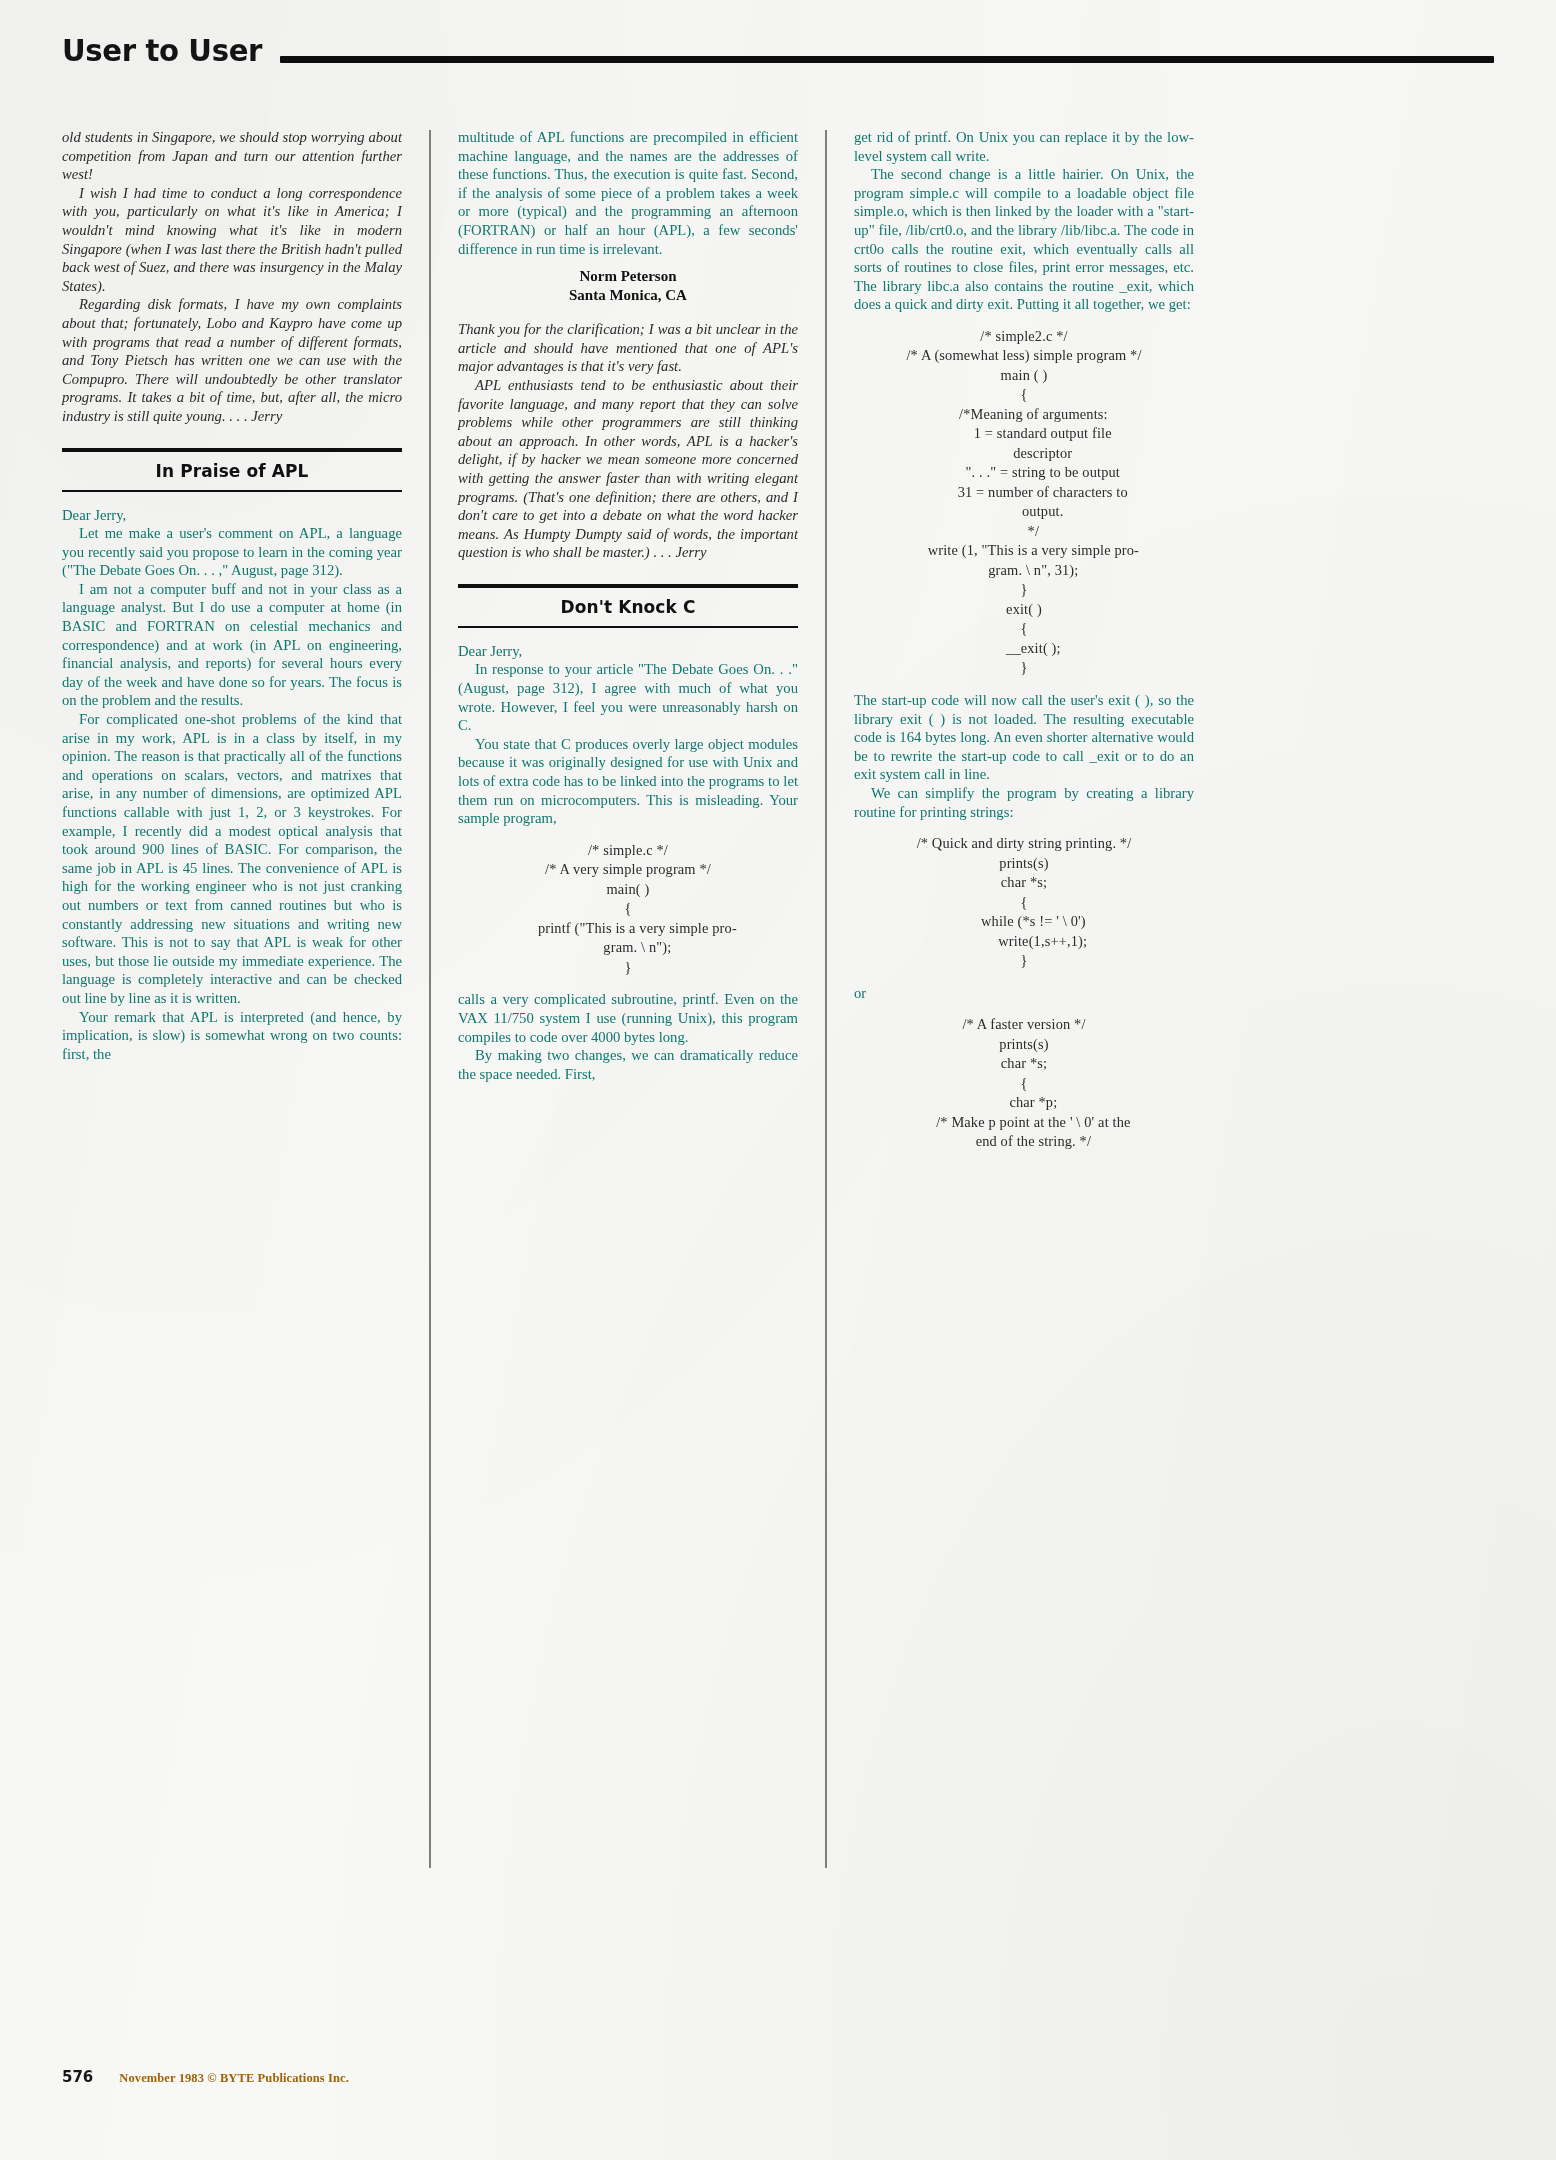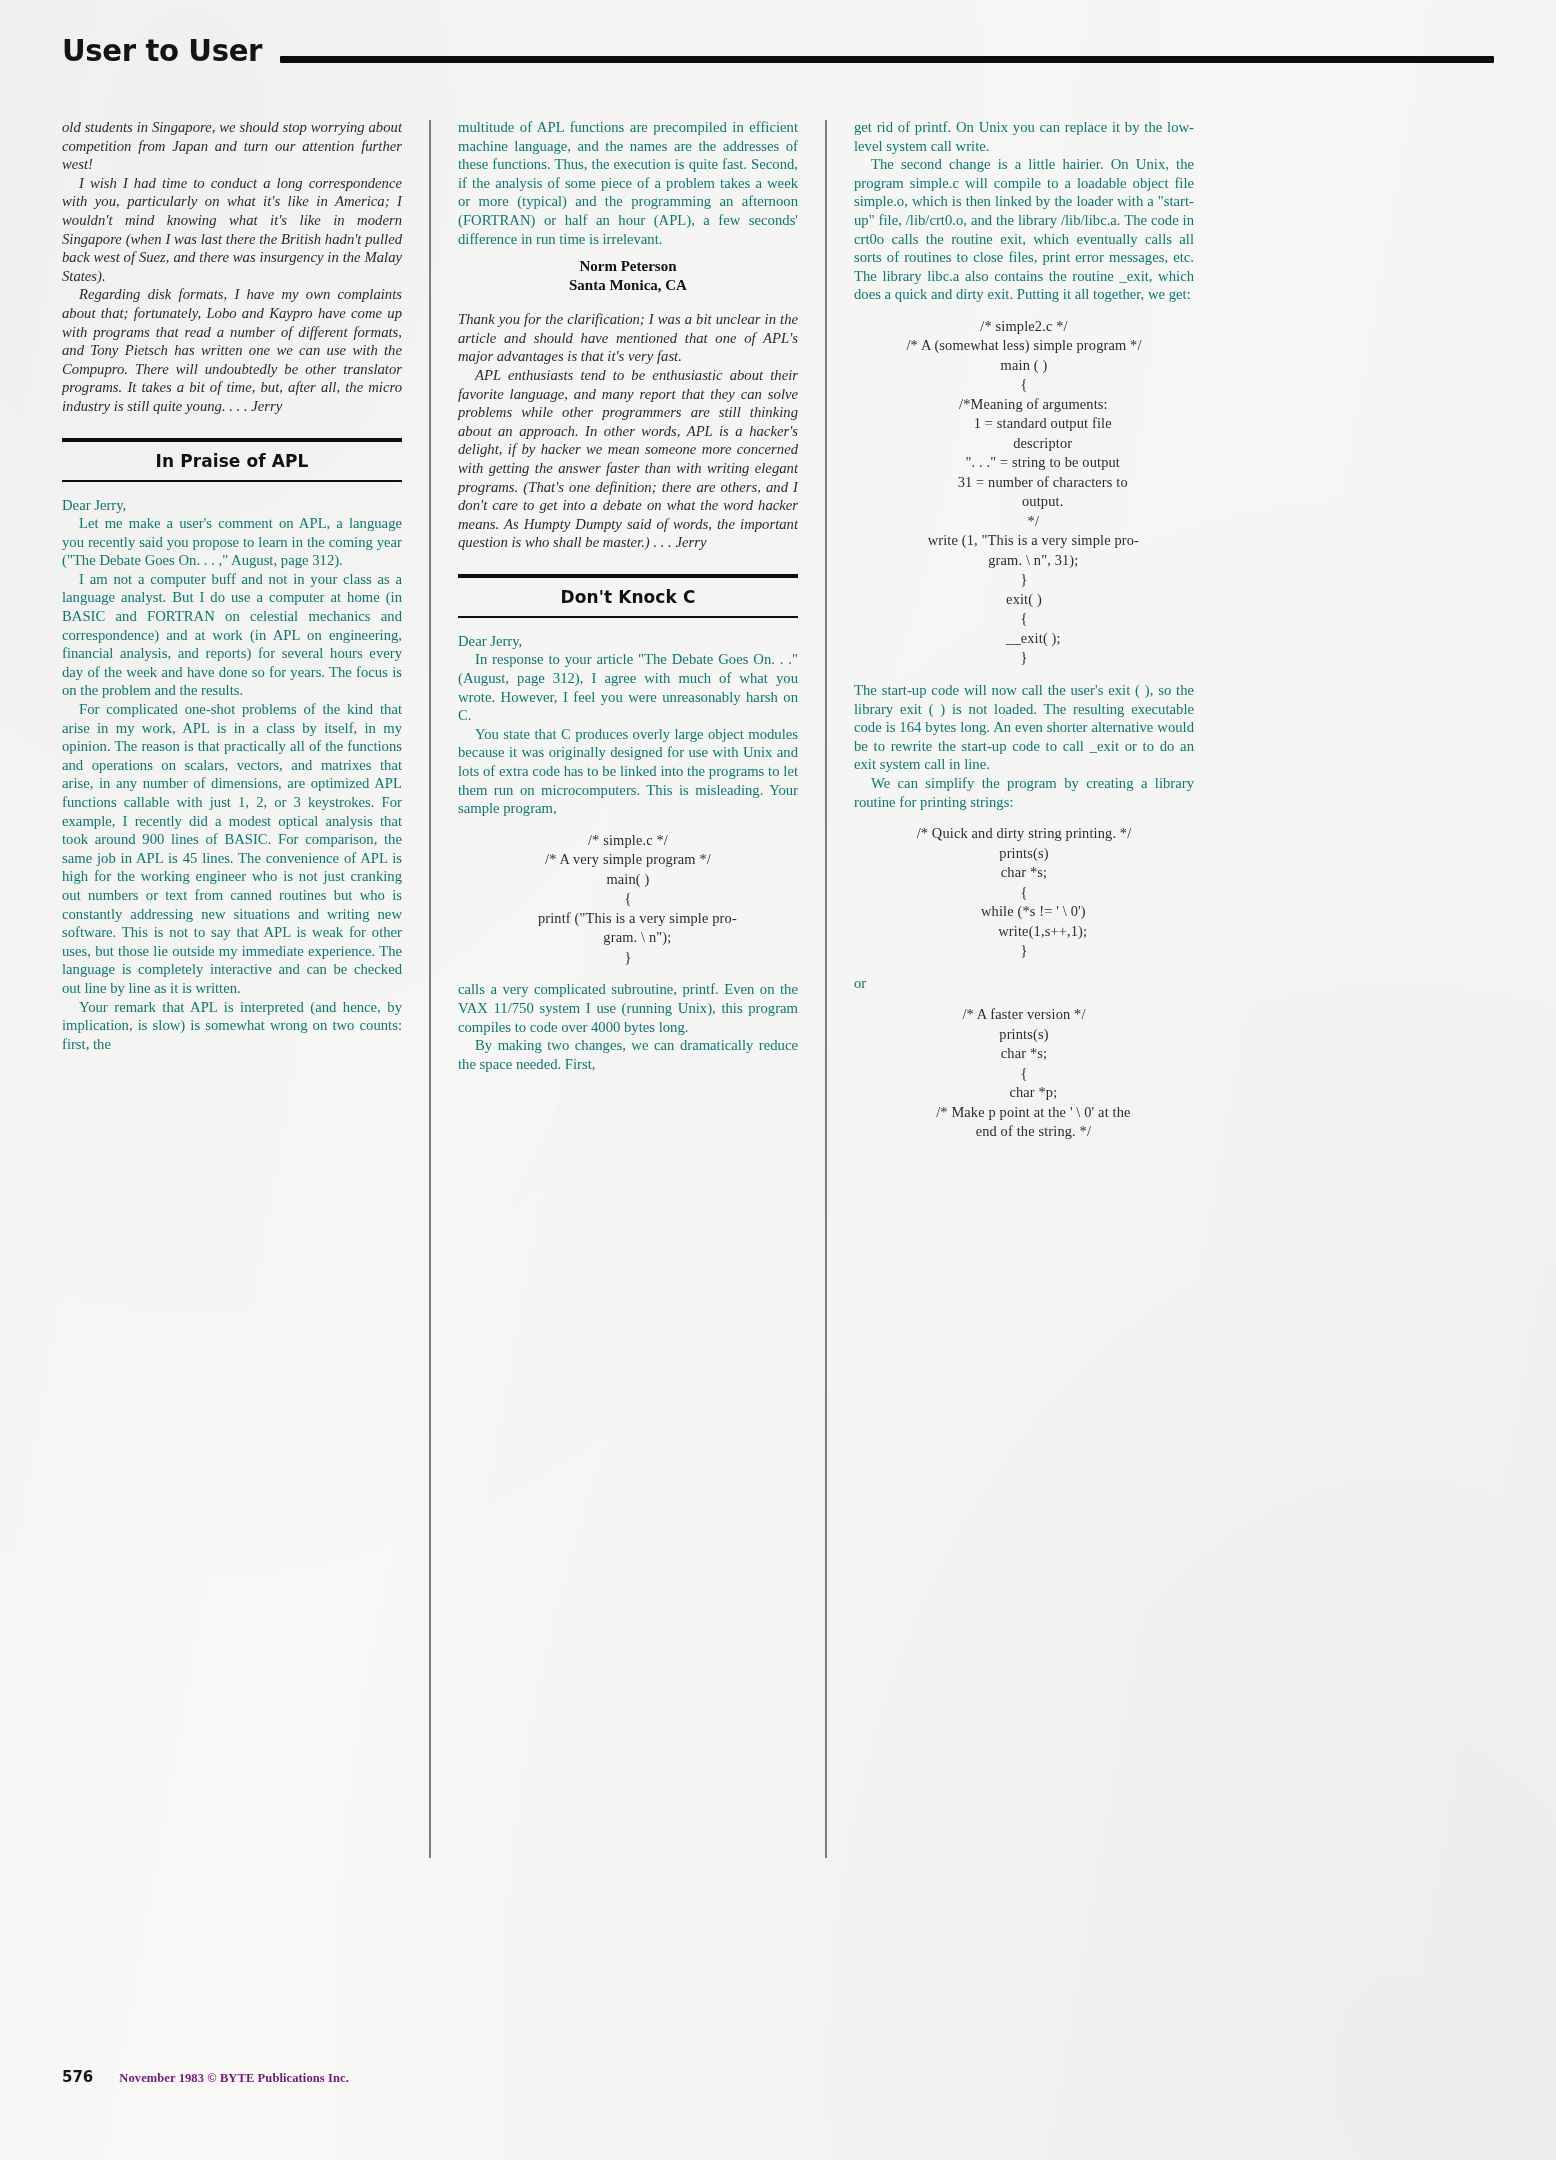--- a/index.html
+++ b/index.html
@@ -61,21 +61,21 @@
     background: #0d0d0d;
     margin-left: 5px;
     margin-bottom: 3px;
     border-radius: 1px;
   }
 
   
   .columns {
     position: absolute;
     left: 62px;
-    top: 118px;
+    top: 128px;
     width: 1432px;
     height: 1880px;
     display: flex;
   }
   .col {
     width: 340px;
     position: relative;
   }
   .col-gap {
     width: 56px;
@@ -176,21 +176,21 @@
   }
   .folio {
     font-family: "DejaVu Sans", sans-serif;
     font-weight: bold;
     font-size: 15px;
     color: #161616;
   }
   .imprint {
     font-size: 12.5px;
     font-weight: bold;
-    color: #701a75;
+    color: #a16207;
     letter-spacing: 0.1px;
   }
 </style>
 </head>
 <body>
 
 <div class="page"></div>
 
 <div class="masthead">
   <div class="masthead-title">User to User</div>

